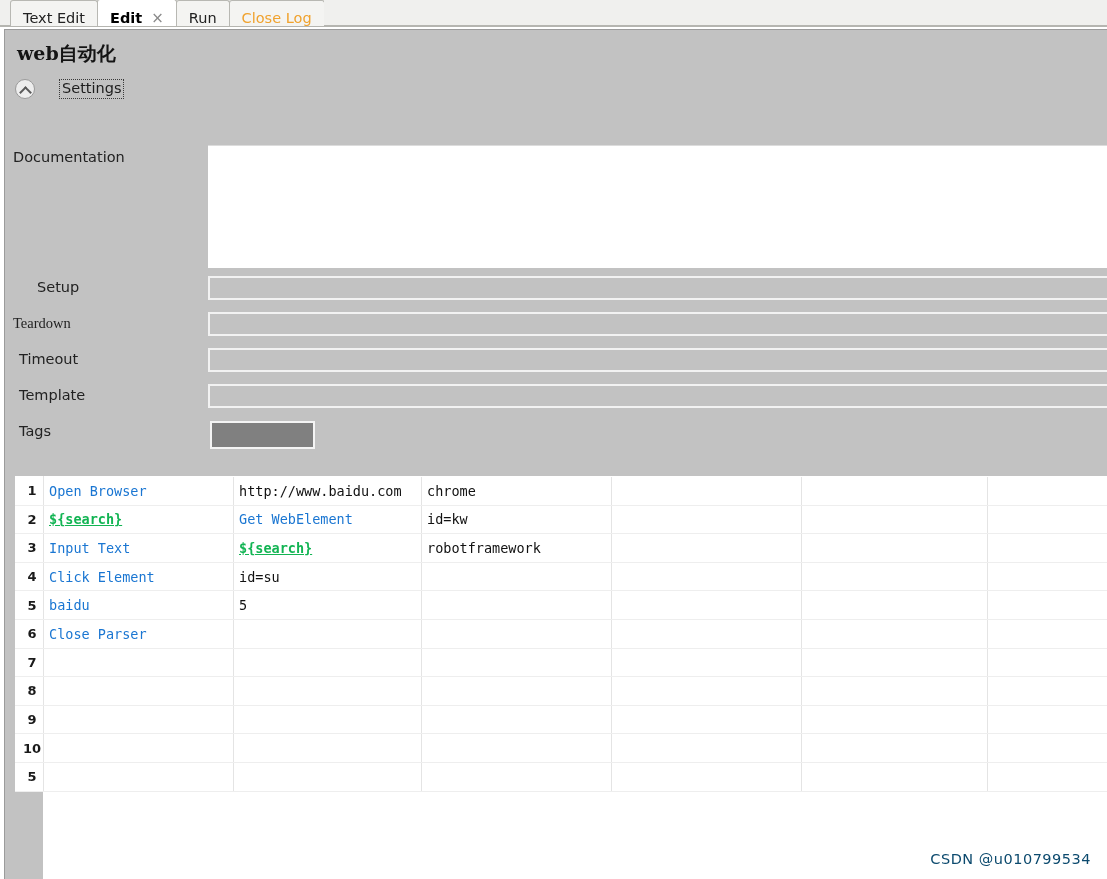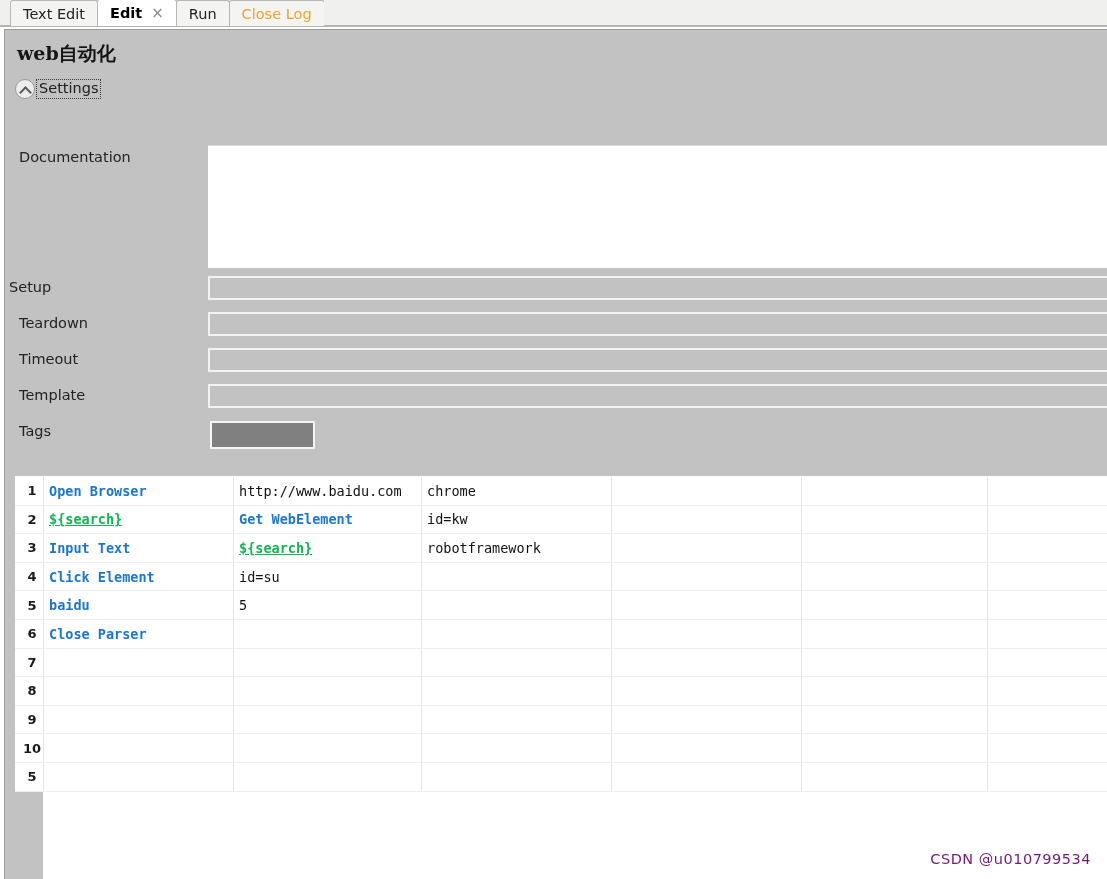--- a/index.html
+++ b/index.html
@@ -35,21 +35,21 @@
   }
   .tabbar .lead {
     width: 10px; height: 27px;
     background: #f0f0ee;
     border-bottom: 1px solid #b5b5b0;
     box-sizing: border-box;
   }
   .tab {
     height: 26px;
     display: flex;
-    align-items: center;
+    align-items: flex-end;
     gap: 7px;
     padding: 0 12px;
     font-size: 14.5px;
     color: #222222;
     background: #f4f4f2;
     border: 1px solid #b8b8b3;
     border-bottom: none;
     border-radius: 3px 3px 0 0;
     box-sizing: border-box;
     margin-right: -1px;
@@ -110,20 +110,21 @@
     color: #141414;
     letter-spacing: 0px;
     white-space: nowrap;
   }
   .settings-row {
     position: absolute;
     left: 10px; top: 48px;
     display: flex;
     align-items: center;
     height: 22px;
+    gap: 23px;
   }
   .chev-btn {
     width: 20px; height: 20px;
     border-radius: 50%;
     background: #ededed;
     border: 1px solid #9a9a9a;
     position: relative;
     box-sizing: border-box;
     flex: none;
   }
@@ -236,34 +237,34 @@
   col.c3 { width: 190px; }
   col.c4 { width: 190px; }
   col.c5 { width: 186px; }
   col.c6 { width: 125px; }
 
   .cell-txt {
     font-family: "DejaVu Sans Mono", "Liberation Mono", monospace;
     font-size: 13.5px;
     letter-spacing: 0px;
   }
-  .kw   { color: #1a76d2; font-weight: bold; }
+  .kw   { color: #1a76d2; font-weight: normal; }
   .var  { color: #12b453; font-weight: bold; text-decoration: underline; }
   .plain{ color: #111111; }
 
   td.bg-light { background: #f4f4f4; }
   td.bg-white { background: #ffffff; }
   td.bg-gray  { background: #c0c0c0; border-right: 1px solid #f0f0f0; border-bottom: 1px solid #f6f6f6; }
 
   
   .watermark {
     position: absolute;
     right: 16px; bottom: 12px;
     font-size: 14.5px;
-    color: #701a75;
+    color: #0c4a6e;
     font-family: "DejaVu Sans", "Liberation Sans", sans-serif;
     letter-spacing: 0.5px;
     white-space: nowrap;
   }
 </style>
 </head>
 <body>
 
 <div id="app">
 
@@ -290,27 +291,27 @@
   <div class="panel">
     <div class="panel-inner">
 
       <div class="suite-title">web自动化</div>
 
       <div class="settings-row">
         <div class="chev-btn"></div>
         <div class="settings-label">Settings</div>
       </div>
 
-      <div class="flabel" style="left:14px; top:119px;">Documentation</div>
+      <div class="flabel" style="left:8px; top:119px;">Documentation</div>
       <div class="doc-box"></div>
 
-      <div class="flabel" style="left:4px; top:249px;">Setup</div>
+      <div class="flabel" style="left:32px; top:249px;">Setup</div>
       <div class="line-field" style="top:246px;"></div>
 
-      <div class="flabel" style="left:14px; top:285px;">Teardown</div>
+      <div class="flabel" style="left:8px; top:285px;font-family:Liberation Serif, serif;">Teardown</div>
       <div class="line-field" style="top:282px;"></div>
 
       <div class="flabel" style="left:14px; top:321px;">Timeout</div>
       <div class="line-field" style="top:318px;"></div>
 
       <div class="flabel" style="left:14px; top:357px;">Template</div>
       <div class="line-field" style="top:354px;"></div>
 
       <div class="flabel" style="left:14px; top:393px;">Tags</div>
       <div class="tags-field"></div>

